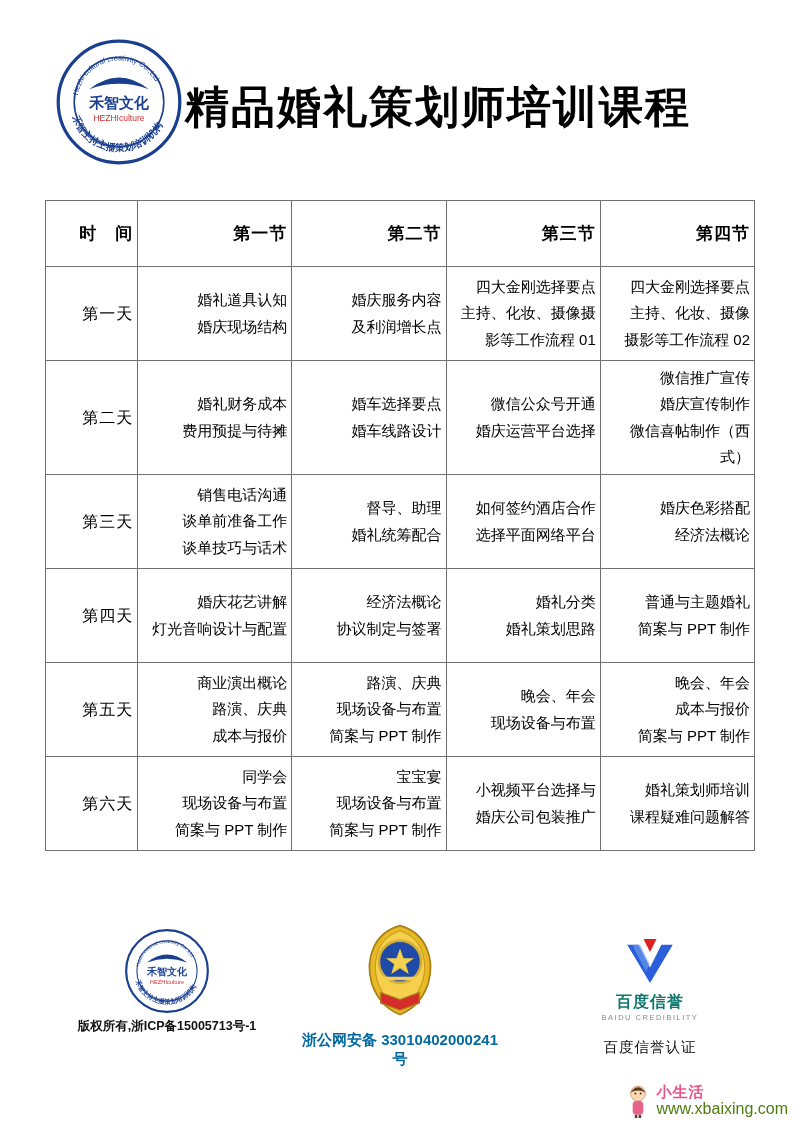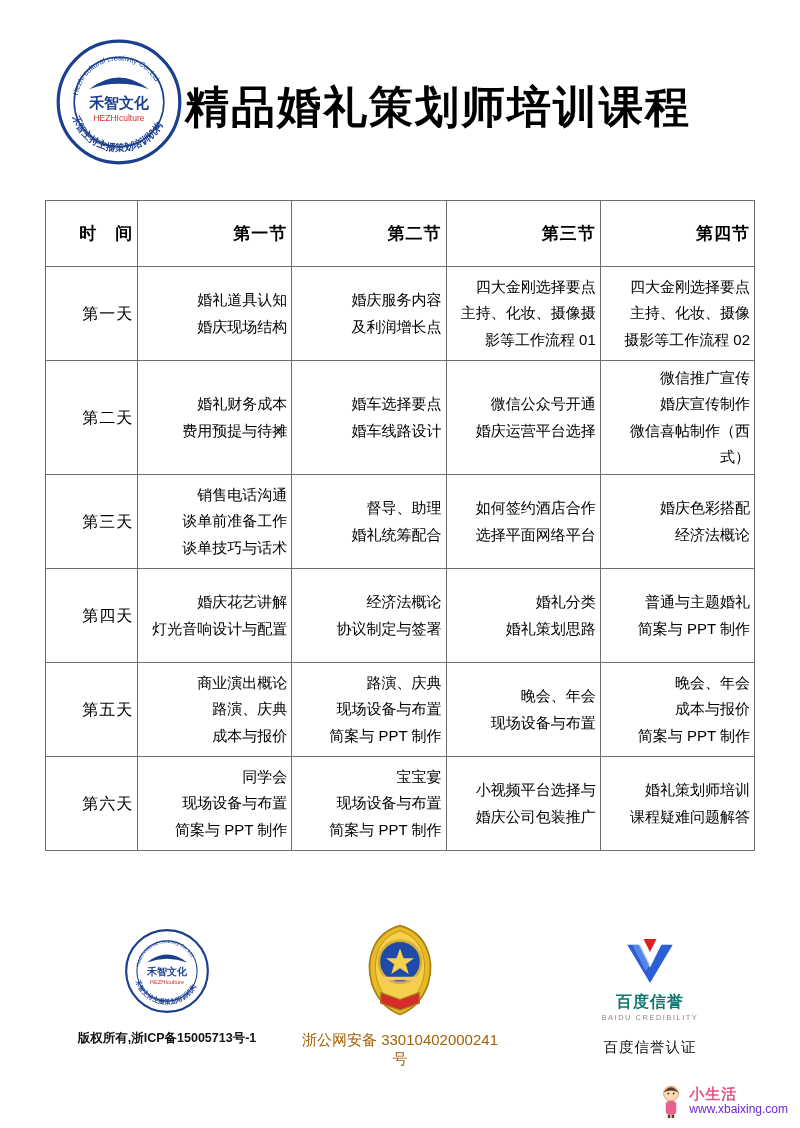--- a/index.html
+++ b/index.html
@@ -26,37 +26,37 @@
   }
   .schedule th { height:66px; font-size:17px; font-weight:bold; letter-spacing:1px; }
   .schedule td { height:94px; font-size:15px; line-height:1.75; }
   .schedule .col-time { width:13%; }
   .schedule td.day { font-size:16px; letter-spacing:1px; }
 
   
   .f-col { position:absolute; text-align:center; }
   .f-left { left:62px; top:928px; width:210px; }
   .f-left .hz-logo-small { width:86px; height:86px; }
-  .copyright { margin-top:12px; font-size:12.5px; font-weight:bold; color:#111; }
+  .copyright { font-size:12.5px; font-weight:bold; color:#111; }
 
   .f-center { left:295px; top:922px; width:210px; }
   .f-center svg { width:88px; height:97px; }
-  .police-record { margin-top:8px; font-size:15px; font-weight:normal; color:#a16207; }
+  .police-record { margin-top:8px; font-size:15px; font-weight:bold; color:#0369a1; }
 
   .f-right { left:565px; top:938px; width:170px; }
   .f-right svg { width:52px; height:46px; }
   .baidu-name { margin-top:4px; font-size:16px; font-weight:bold; color:#0f766e; letter-spacing:1px; }
   .baidu-en { font-size:7.5px; color:#8a8a8a; letter-spacing:1.5px; }
   .baidu-cert { margin-top:16px; font-size:14.5px; color:#111; letter-spacing:1px; }
 
   
   .watermark { position:absolute; right:12px; bottom:10px; display:flex; align-items:center; gap:5px; }
   .watermark svg { width:26px; height:34px; }
   .wm-name { color:#e8548a; font-size:15px; font-weight:bold; line-height:1.05; letter-spacing:1px; }
-  .wm-url { color:#6d28d9; font-size:12px; }
+  .wm-url { color:#4d7c0f; font-size:16px; }
 </style>
 </head>
 <body>
 
 <div class="page">
 
   <div class="hz-logo-wrap">
     <svg viewBox="0 0 120 120" width="128" height="128">
       <circle cx="60" cy="60" r="57" fill="#ffffff" stroke="#1a3f8f" stroke-width="3"></circle>
       <circle cx="60" cy="60" r="42" fill="#ffffff" stroke="#1a3f8f" stroke-width="1.5"></circle>

